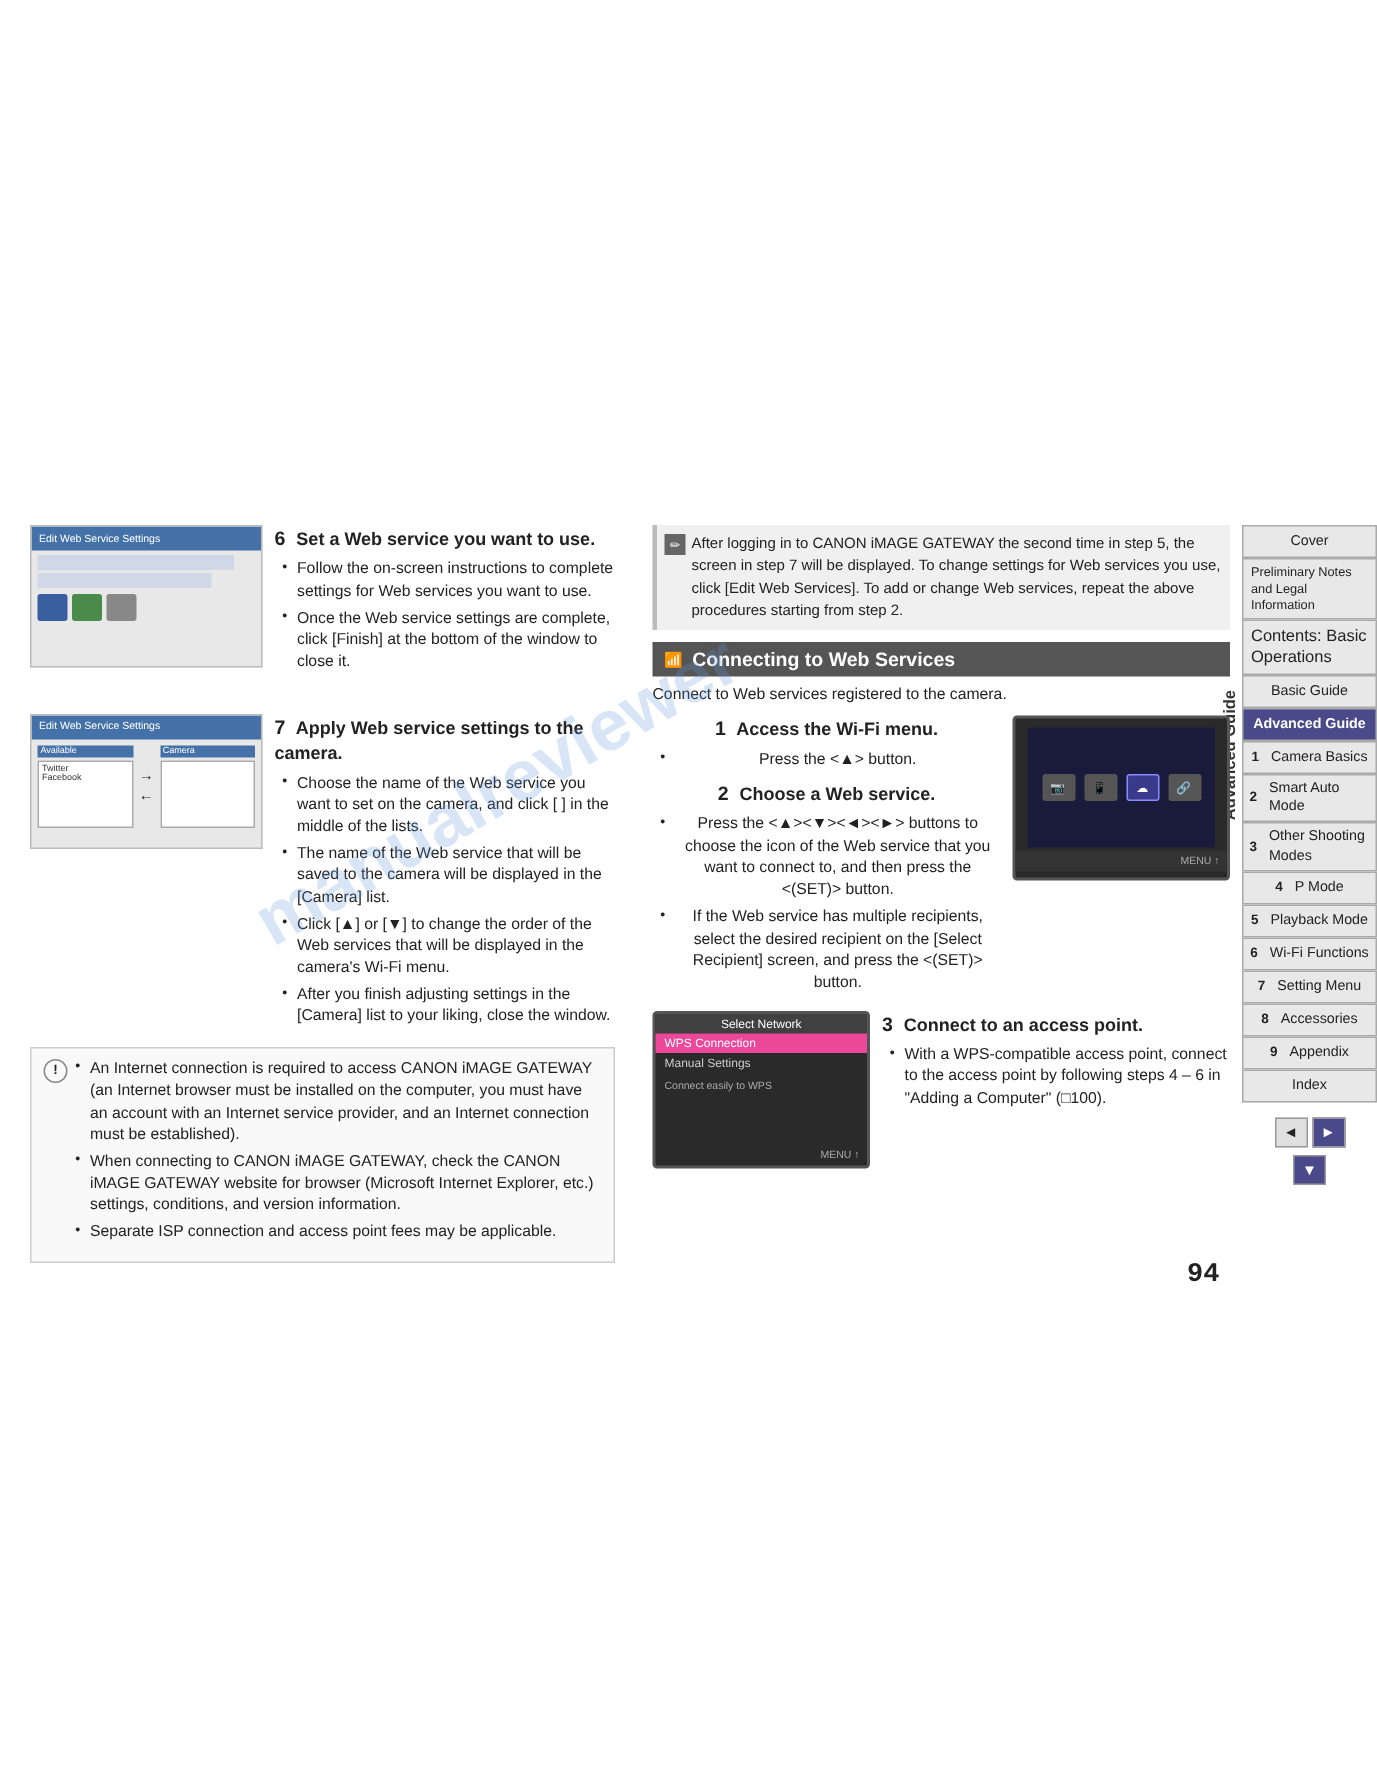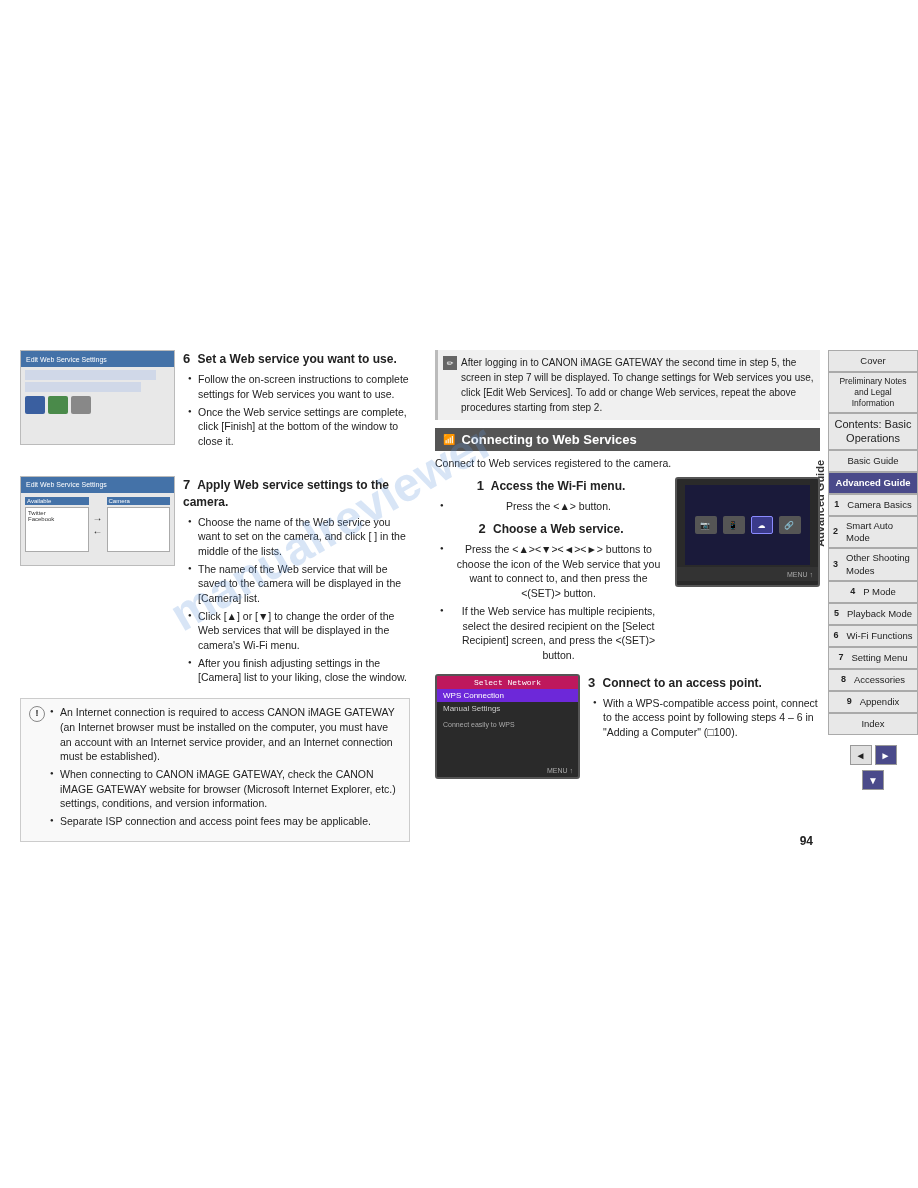--- a/index.html
+++ b/index.html
@@ -29,21 +29,21 @@
       top: 350px;
       width: 90px;
       display: flex;
       flex-direction: column;
     }
     .sidebar-item {
       border: 1px solid #aaa;
       background: #e8e8e8;
       font-size: 9.5px;
       padding: 3px 5px;
-      text-align: center;
+      text-align: left;
       cursor: pointer;
       line-height: 1.3;
       min-height: 22px;
       display: flex;
       align-items: center;
       justify-content: center;
     }
     .sidebar-item.active {
       background: #4a4a8a;
       color: #fff;
@@ -235,34 +235,33 @@
     .select-network-box {
       width: 145px;
       height: 105px;
       background: #2a2a2a;
       border: 2px solid #555;
       border-radius: 3px;
       margin-bottom: 4px;
       position: relative;
     }
     .sn-title {
-      background: #be185d;
+      background: #404040;
       color: #fff;
       font-size: 8px;
       padding: 2px 5px;
       text-align: center;
-      font-family: Liberation Mono, monospace;
     }
     .sn-item {
       padding: 2px 6px;
       font-size: 8px;
       color: #ccc;
     }
     .sn-item.highlighted {
-      background: #6d28d9;
+      background: #ec4899;
       color: #fff;
     }
     .sn-bottom-bar {
       position: absolute;
       bottom: 3px;
       right: 5px;
       font-size: 7px;
       color: #aaa;
     }
   </style>
@@ -321,21 +320,21 @@
 
     <div style="margin-top:10px; display:flex; justify-content:center; gap:3px;">
       <div class="nav-btn">◄</div>
       <div class="nav-btn active-arrow">►</div>
     </div>
     <div style="margin-top:5px; display:flex; justify-content:center;">
       <div class="nav-btn active-arrow" style="width:22px;height:20px;">▼</div>
     </div>
   </div>
 
-  <div style="position:absolute; right:105px; bottom:340px; font-size:12px; font-weight:bold;">94</div>
+  <div style="position:absolute; right:105px; bottom:328px; font-size:18px; font-weight:bold;font-family:Liberation Mono, monospace;">94</div>
 
   <div class="main-content">
 
     <div class="left-col">
 
       <div style="display:flex; gap:8px; margin-bottom:24px;">
         <div style="flex-shrink:0;">
           <div style="width:155px; height:95px; background:#e8e8e8; border:1px solid #bbb; position:relative; overflow:hidden;">
             <div style="background:#4472a8; height:16px; display:flex; align-items:center; padding:0 5px;">
               <span style="color:#fff; font-size:7px;">Edit Web Service Settings</span>

